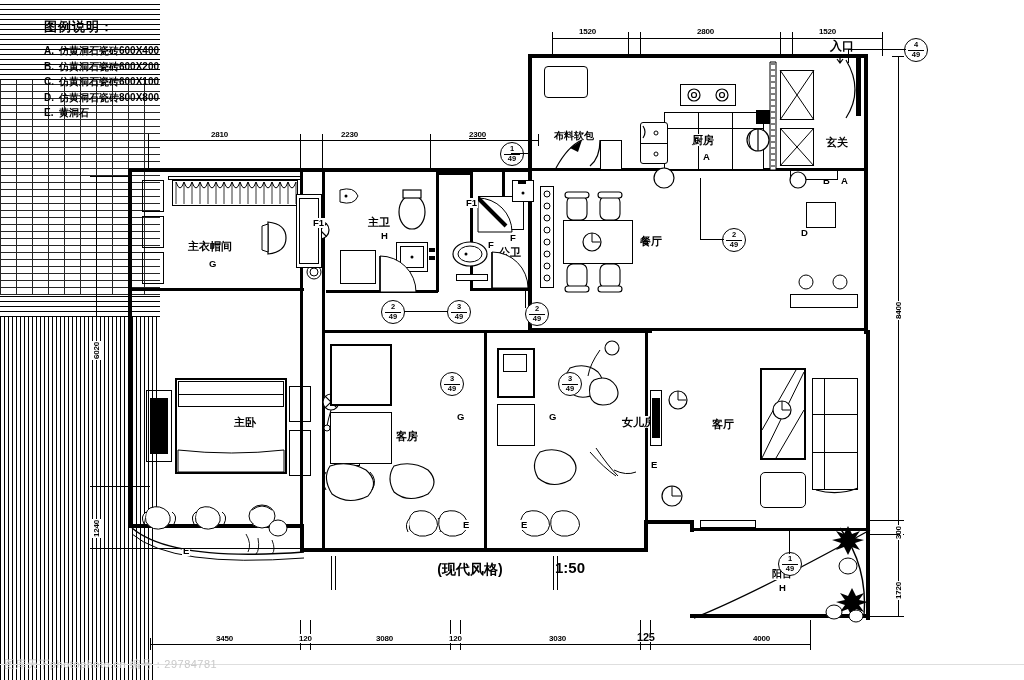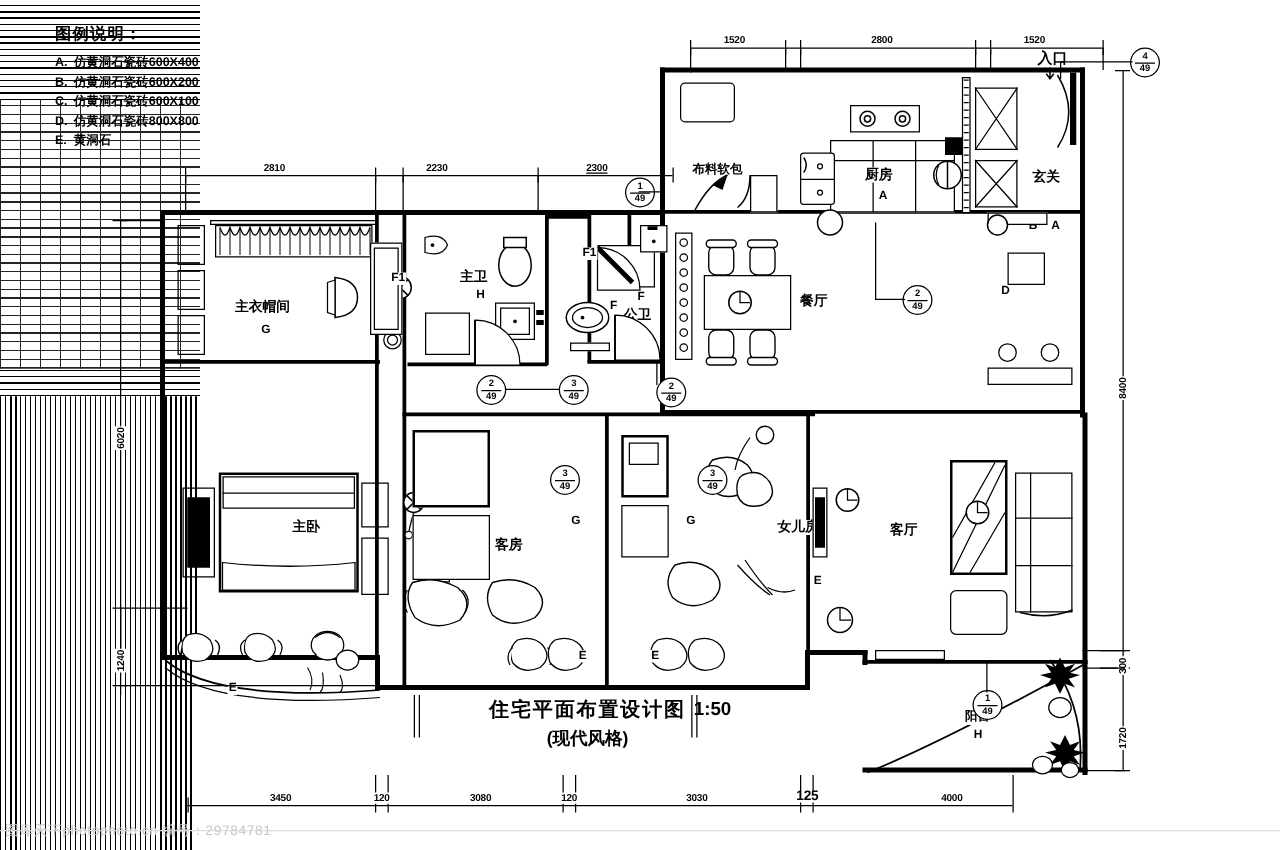--- a/index.html
+++ b/index.html
@@ -584,21 +584,20 @@
     <span class="bl"></span>
     <span>49</span>
   </div>
   <div class="ln v1" style="left:789px;top:530px;height:24px;"></div>
 
   <div id="tbar1"></div>
   <div id="tbar2"></div>
   <div id="tbar3"></div>
   <div id="tbar4"></div>
   <div id="titleblock">
-    <div class="t1">住宅平面布置设计图</div>
     <div class="t2">(现代风格)</div>
     <div class="scale">1:50</div>
   </div>
 
   <div id="wmline"></div>
   <div id="wm">图库天下photophoto.cn  编号：29784781</div>
 
 </div>
 
 </body></html>

